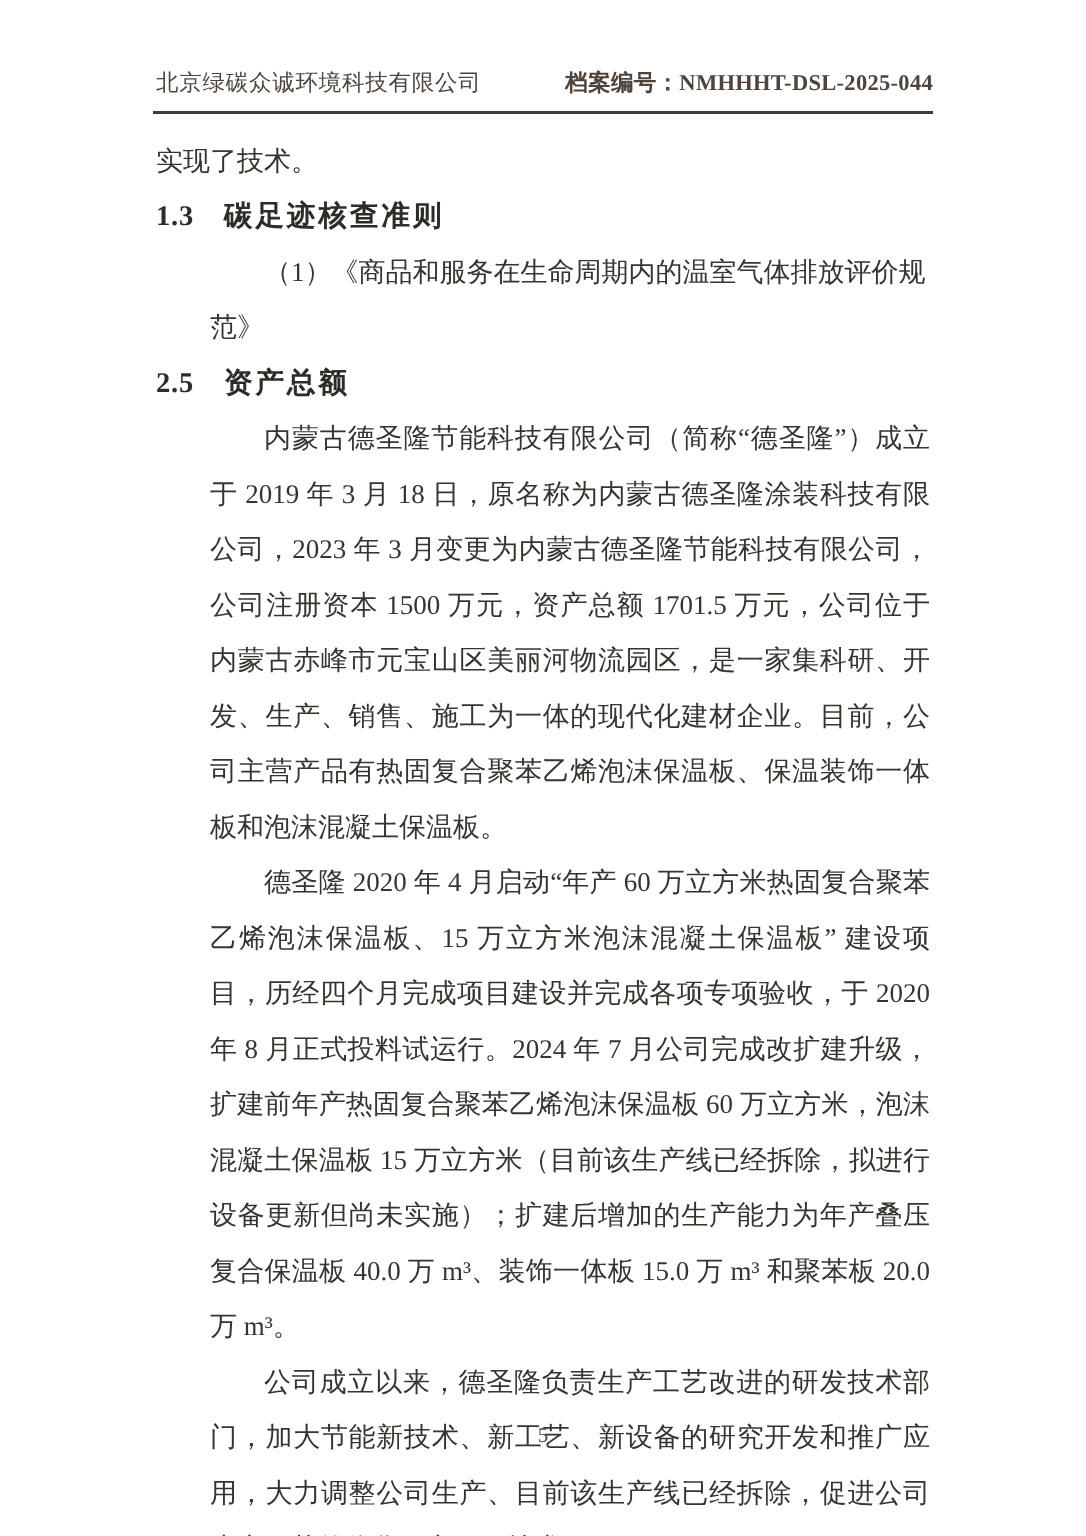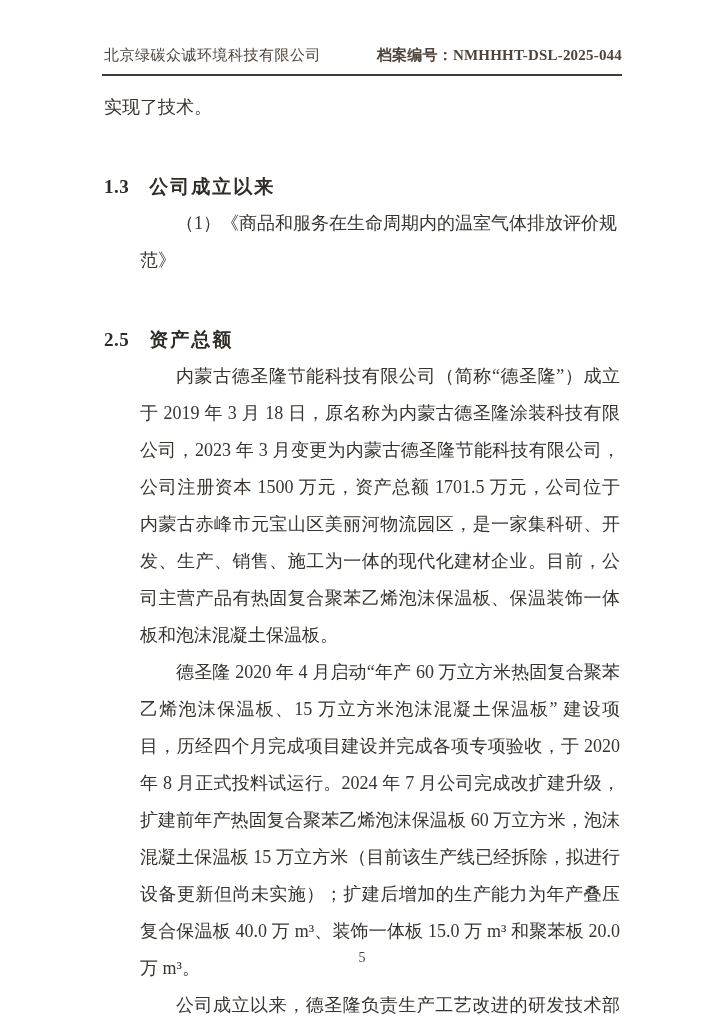--- a/index.html
+++ b/index.html
@@ -65,21 +65,20 @@
     font-size: 19px;
     font-weight: bold;
     line-height: 37px;
     color: #2f2b27;
     text-align: left;
   }
   .content h2 .h-num {
     display: inline-block;
     margin-right: 20px;
     letter-spacing: 0.5px;
-    margin-top: 42px;
   }
   .content h2 .h-title {
     letter-spacing: 2px;
   }
   .footer {
     position: absolute;
     left: 0;
     right: 0;
     bottom: 58px;
     text-align: center;
@@ -96,21 +95,21 @@
     <span>北京绿碳众诚环境科技有限公司</span>
     <span class="archive"><span>档案编号：</span><span>NMHHHT-DSL-2025-044</span></span>
   </div>
 
   <div class="header-rule"></div>
 
   <div class="content">
 
     <p class="plain">实现了技术。</p>
 
-    <h2><span class="h-num">1.3</span><span class="h-title">公司成立以来</span></h2>
+    <h2><span class="h-num">1.3</span><span class="h-title">碳足迹核查准则</span></h2>
 
     <p class="plain indent">（1）《商品和服务在生命周期内的温室气体排放评价规范》</p>
 
 
     <h2><span class="h-num">2.5</span><span class="h-title">资产总额</span></h2>
 
     <p class="indent">内蒙古德圣隆节能科技有限公司（简称“德圣隆”）成立于 2019 年 3 月 18 日，原名称为内蒙古德圣隆涂装科技有限公司，2023 年 3 月变更为内蒙古德圣隆节能科技有限公司，公司注册资本 1500 万元，资产总额 1701.5 万元，公司位于内蒙古赤峰市元宝山区美丽河物流园区，是一家集科研、开发、生产、销售、施工为一体的现代化建材企业。目前，公司主营产品有热固复合聚苯乙烯泡沫保温板、保温装饰一体板和泡沫混凝土保温板。</p>
 
     <p class="indent">德圣隆 2020 年 4 月启动“年产 60 万立方米热固复合聚苯乙烯泡沫保温板、15 万立方米泡沫混凝土保温板” 建设项目，历经四个月完成项目建设并完成各项专项验收，于 2020 年 8 月正式投料试运行。2024 年 7 月公司完成改扩建升级，扩建前年产热固复合聚苯乙烯泡沫保温板 60 万立方米，泡沫混凝土保温板 15 万立方米（目前该生产线已经拆除，拟进行设备更新但尚未实施）；扩建后增加的生产能力为年产叠压复合保温板 40.0 万 m³、装饰一体板 15.0 万 m³ 和聚苯板 20.0 万 m³。</p>
 

